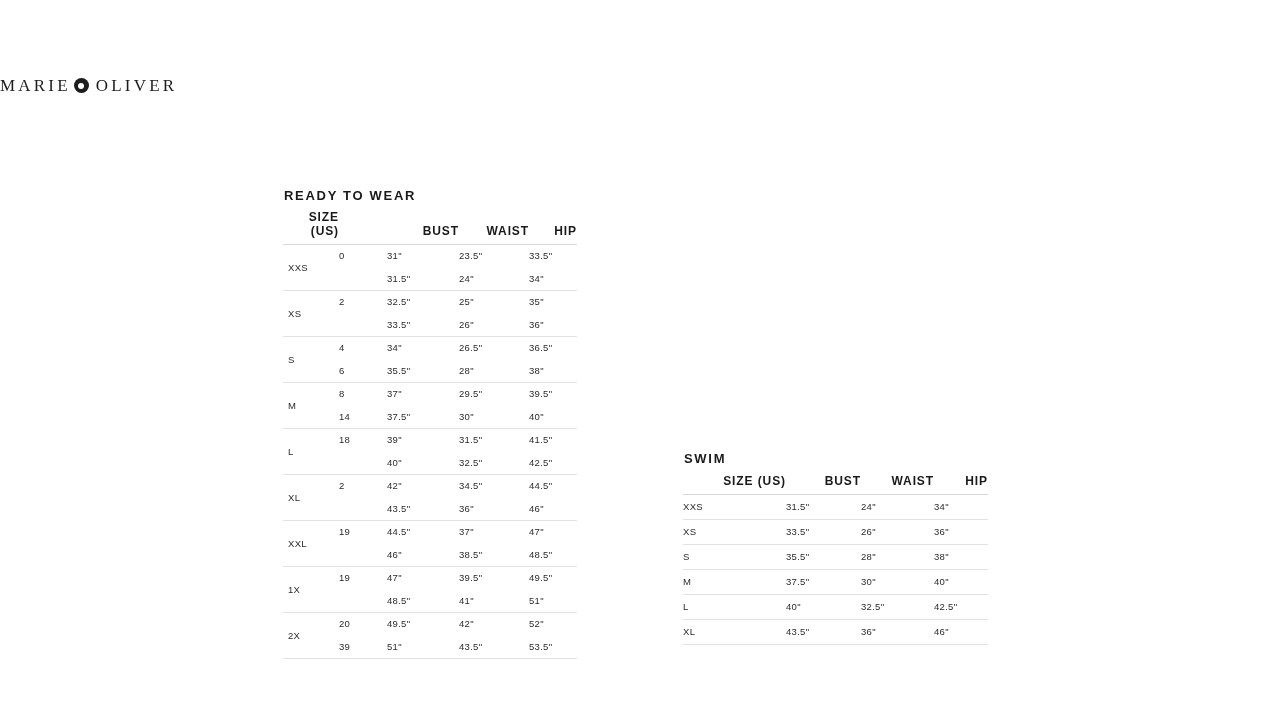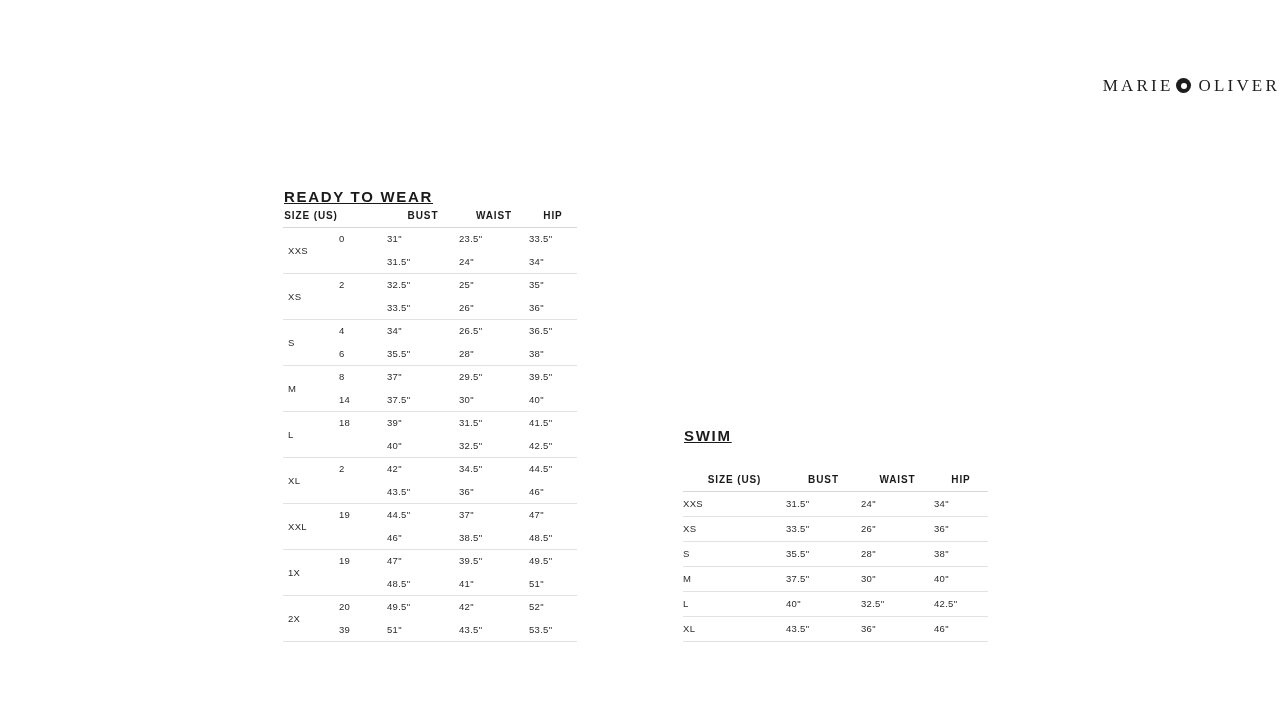--- a/index.html
+++ b/index.html
@@ -18,21 +18,21 @@
     width: 1280px;
     height: 720px;
   }
 
   
   .logo {
     position: absolute;
     top: 76px;
     left: 0;
     width: 1280px;
-    text-align: right;
+    text-align: left;
     font-family: "Liberation Serif", serif;
     font-size: 17px;
     letter-spacing: 3.2px;
     color: #1c1c1c;
     white-space: nowrap;
   }
   .logo .mark {
     display: inline-block;
     width: 15px;
     height: 15px;
@@ -49,39 +49,38 @@
     top: 4.5px;
     width: 6px;
     height: 6px;
     border-radius: 50%;
     background: #ffffff;
   }
   .logo .word { display: inline-block; }
 
   
   .section-title {
-    font-size: 15px;
+    font-size: 13px;
     font-weight: bold;
     letter-spacing: 1.7px;
     color: #1a1a1a;
     text-transform: uppercase;
-    text-decoration: underline;
   }
 
   
   table {
     border-collapse: collapse;
     table-layout: fixed;
   }
   th {
-    font-size: 10px;
+    font-size: 12px;
     font-weight: bold;
     letter-spacing: 0.9px;
     text-transform: uppercase;
-    text-align: center;
+    text-align: right;
     color: #1a1a1a;
     padding: 0 0 6px 0;
     vertical-align: bottom;
   }
   .rtw thead th { border-bottom: 1px solid #d8d8d8; }
   .swim thead th { border-bottom: 1px solid #d8d8d8; }
 
   td {
     font-size: 9.5px;
     color: #2b2b2b;
@@ -129,21 +128,21 @@
   .swim col.c-waist { width: 73px; }
   .swim col.c-hip   { width: 54px; }
   .swim tbody tr { border-bottom: 1px solid #e2e2e2; }
   .swim tbody td {
     height: 24px;
     line-height: 24px;
     padding: 0;
   }
 
   .rtw-title { position: absolute; left: 284px; top: 188px; }
-  .swim-title { position: absolute; left: 684px; top: 427px; }
+  .swim-title { position: absolute; left: 684px; top: 451px; }
 </style>
 </head>
 <body>
 
 <div class="page">
 
   <div class="logo">
     <span class="word">MARIE</span><span class="mark"></span><span class="word">OLIVER</span>
   </div>
 

